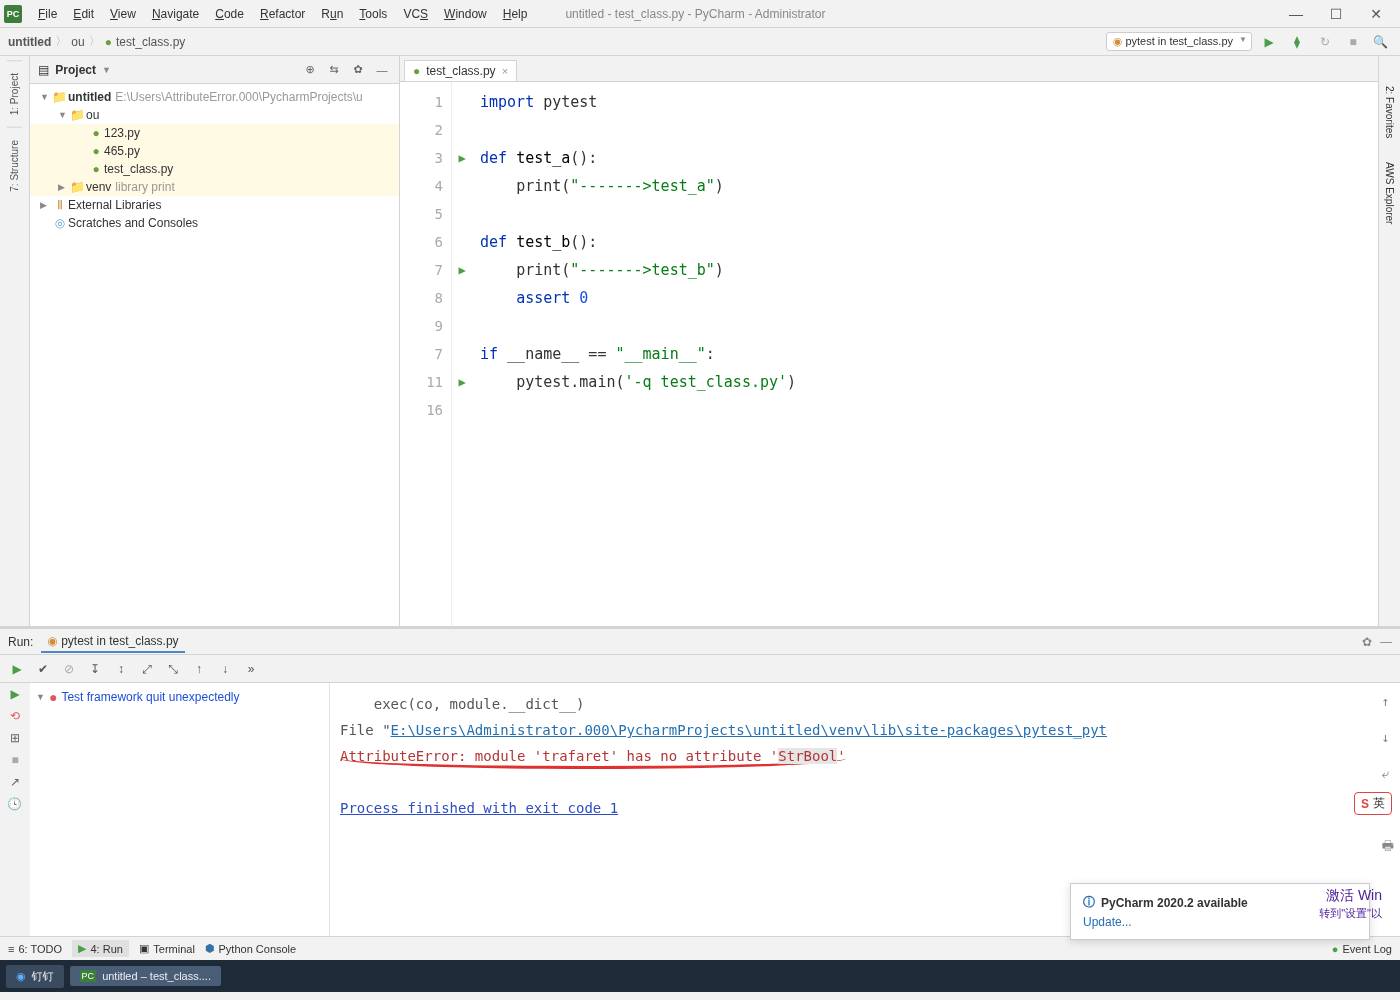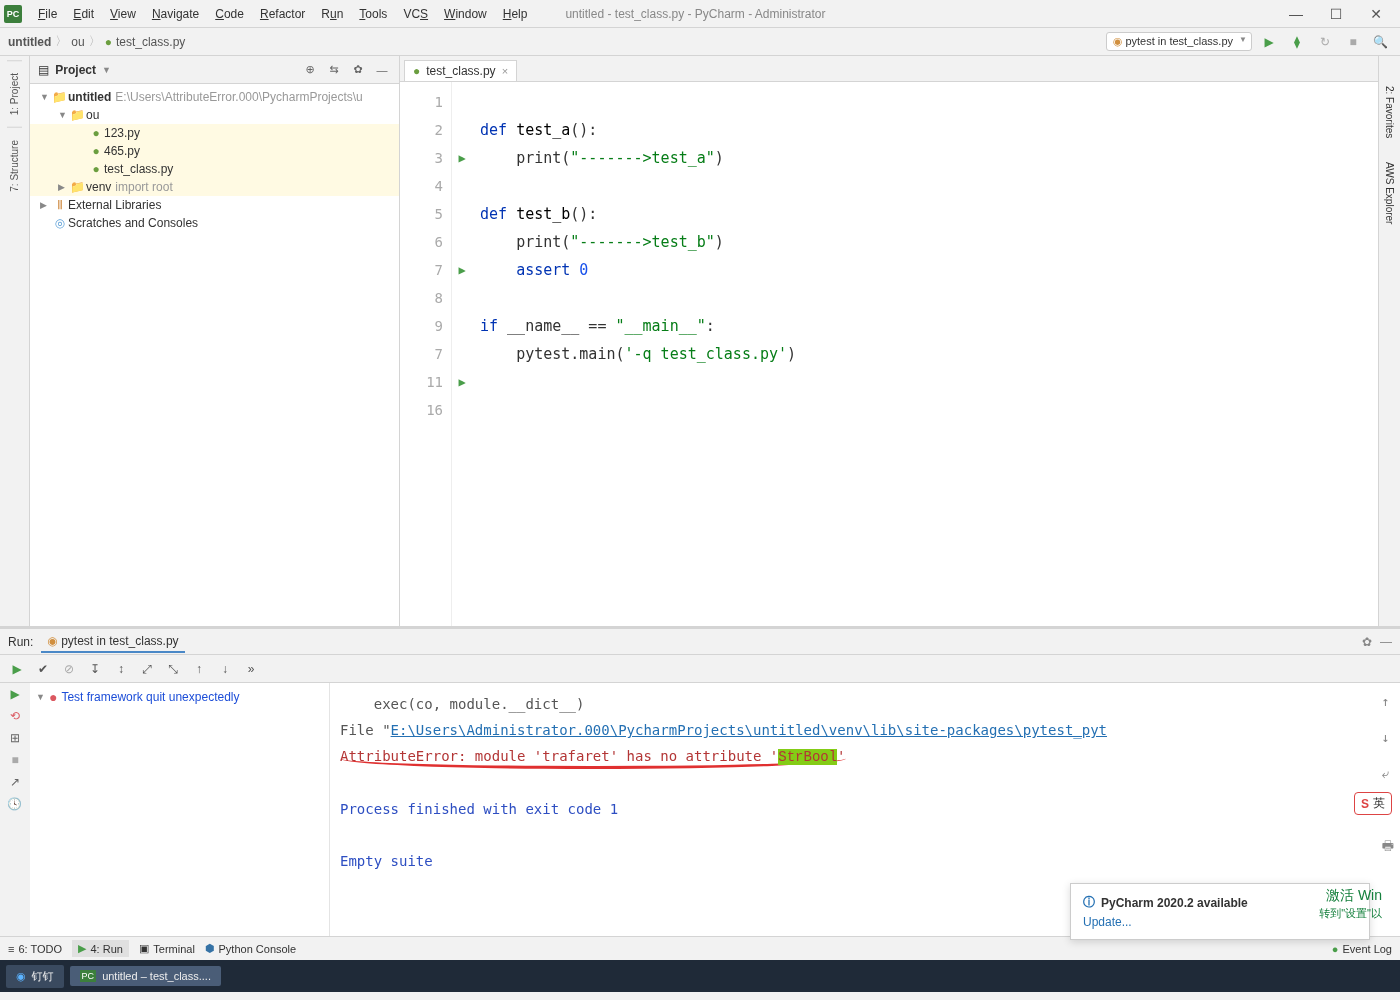--- a/index.html
+++ b/index.html
@@ -63,35 +63,35 @@
 .run-left-icons { width: 30px; background: #f2f2f2; display: flex; flex-direction: column; align-items: center; padding-top: 4px; gap: 8px; }
 .run-left-icons span { font-size: 12px; cursor: pointer; color: #666; }
 .run-tree { flex: 1; padding: 4px; font-size: 12px; }
 .run-tree-row { display: flex; align-items: center; gap: 4px; padding: 2px; }
 .run-tree-row .stat { color: #db5860; font-size: 14px; }
 .run-tree-row .msg { color: #1d4ed8; }
 .console { flex: 1; padding: 8px 10px; font-family: "Consolas", monospace; font-size: 14px; line-height: 26px; overflow: hidden; position: relative; }
 .console .plain { color: #555; }
 .console .link { color: #2470b3; text-decoration: underline; }
 .console .err { color: #b33535; }
-.console .hl { background: #84cc16; font-family: Liberation Mono, monospace; }
+.console .hl { background: #e5e5e5; }
 .console .underline-red { border-bottom: 3px solid #e03030; border-radius: 0 0 50% 50%; padding-bottom: 2px; }
-.console .blue2 { color: #2d4ec2; }
+.console .blue2 { color: #2d4ec2; text-decoration: underline; }
 .console-icons { position: absolute; right: 6px; top: 6px; display: flex; flex-direction: column; gap: 10px; color: #888; font-size: 13px; }
 .status-bar { height: 24px; background: #f2f2f2; border-top: 1px solid #d4d4d4; display: flex; align-items: center; padding: 0 8px; font-size: 11px; gap: 10px; }
 .status-bar .sb-item { display: flex; align-items: center; gap: 4px; }
 .status-bar .spacer { flex: 1; }
 .task-bar { height: 32px; background: #1f2a38; display: flex; align-items: center; padding: 0 6px; gap: 6px; }
 .task-btn { background: #3a4a5f; color: #eee; padding: 4px 10px; font-size: 11px; border-radius: 2px; display: flex; align-items: center; gap: 6px; }
 .task-btn.active { background: #4a5d77; }
 .notif { position: absolute; right: 30px; bottom: 60px; width: 300px; background: #fff; border: 1px solid #ccc; box-shadow: 0 2px 8px rgba(0,0,0,0.15); padding: 10px 12px; font-size: 12px; }
 .notif .ntitle { font-weight: bold; display: flex; align-items: center; gap: 6px; }
 .notif .nlink { color: #2470b3; cursor: pointer; margin-top: 4px; }
 .ime-widget { position: absolute; right: 8px; top: 792px; background: #fff; border: 1px solid #d44; border-radius: 4px; padding: 2px 6px; font-size: 12px; display: flex; align-items: center; gap: 4px; }
-.watermark { position: absolute; right: 18px; bottom: 78px; color: #15803d; font-size: 14px; text-align: right; line-height:18px;}
+.watermark { position: absolute; right: 18px; bottom: 78px; color: #4c1d95; font-size: 14px; text-align: right; line-height:18px;}
 </style>
 </head>
 <body>
 
 <div class="titlebar">
   <div class="logo">PC</div>
   <div class="menu-bar">
     <div class="menu-item"><u>F</u>ile</div>
     <div class="menu-item"><u>E</u>dit</div>
     <div class="menu-item"><u>V</u>iew</div>
@@ -175,21 +175,21 @@
       </div>
       <div class="tree-row l3">
         <span class="arrow"></span>
         <span class="ico" style="color:#6b9e3f">●</span>
         <span class="lbl">test_class.py</span>
       </div>
       <div class="tree-row l2" style="background:#fffae3">
         <span class="arrow">▶</span>
         <span class="ico">📁</span>
         <span class="lbl">venv</span>
-        <span class="path">import root</span>
+        <span class="path">library print</span>
       </div>
       <div class="tree-row l1">
         <span class="arrow">▶</span>
         <span class="ico" style="color:#c97e2e">⫴</span>
         <span class="lbl">External Libraries</span>
       </div>
       <div class="tree-row l1">
         <span class="arrow"></span>
         <span class="ico" style="color:#5a9ed6">◎</span>
         <span class="lbl">Scratches and Consoles</span>
@@ -228,20 +228,21 @@
           <div>&nbsp;</div>
           <div>&nbsp;</div>
         <div>▶</div>
           <div>&nbsp;</div>
           <div>&nbsp;</div>
         <div>&nbsp;</div>
           <div>▶</div>
           <div>&nbsp;</div>
       </div>
       <div class="code">
+        <div><span class="kw">import</span><span> pytest</span></div>
         <div>&nbsp;</div>
         <div><span class="kw">def </span><span class="fn">test_a</span><span>():</span></div>
         <div>&nbsp;&nbsp;&nbsp;&nbsp;<span>print(</span><span class="str">"-------&gt;test_a"</span><span>)</span></div>
         <div>&nbsp;</div>
         <div><span class="kw">def </span><span class="fn">test_b</span><span>():</span></div>
         <div>&nbsp;&nbsp;&nbsp;&nbsp;<span>print(</span><span class="str">"-------&gt;test_b"</span><span>)</span></div>
         <div>&nbsp;&nbsp;&nbsp;&nbsp;<span class="kw">assert </span><span class="num">0</span></div>
         <div>&nbsp;</div>
         <div><span class="kw">if </span><span>__name__</span><span> == </span><span class="str">"__main__"</span><span>:</span></div>
         <div>&nbsp;&nbsp;&nbsp;&nbsp;<span>pytest.main(</span><span class="str">'-q test_class.py'</span><span>)</span></div>
@@ -291,21 +292,20 @@
         </div>
       </div>
     </div>
     <div class="console">
       <div class="plain">&nbsp;&nbsp;&nbsp;&nbsp;<span>exec(co, module.__dict__)</span></div>
       <div><span class="plain">  File "</span><span class="link">E:\Users\Administrator.000\PycharmProjects\untitled\venv\lib\site-packages\pytest_pyt</span></div>
       <div><span class="err underline-red"><span>AttributeError: module 'trafaret' has no attribute '</span><span class="hl">StrBool</span><span>'</span></span></div>
       <div>&nbsp;</div>
       <div class="blue2">Process finished with exit code 1</div>
       <div>&nbsp;</div>
-      <div class="blue2">Empty suite</div>
       <div class="console-icons">
         <span>↑</span>
         <span>↓</span>
         <span>⤶</span>
         <span>⇥</span>
         <span>🖶</span>
       </div>
     </div>
   </div>
 </div>

